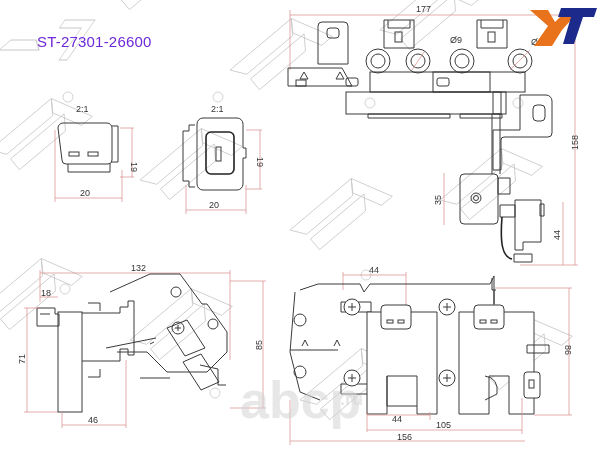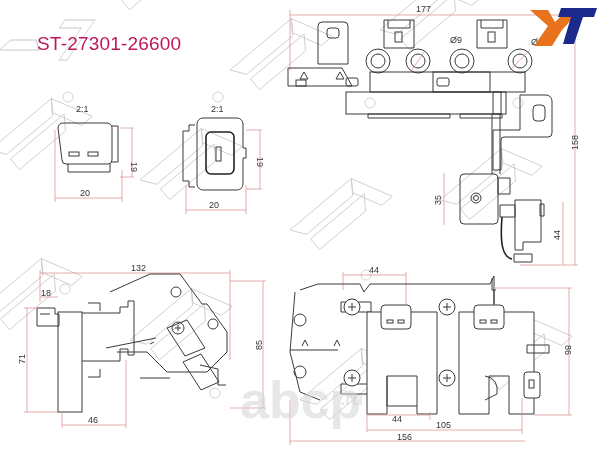--- a/index.html
+++ b/index.html
@@ -4,21 +4,21 @@
 <style>
   html, body { margin: 0; padding: 0; background: #ffffff; }
   body { width: 600px; height: 450px; overflow: hidden; position: relative; font-family: "Liberation Sans", sans-serif; }
   #canvas { position: absolute; left: 0; top: 0; width: 600px; height: 450px; }
   .wm { fill: none; stroke: #c8c8c8; stroke-width: 0.8; }
   .ln { fill: none; stroke: #3a3a3a; stroke-width: 1; }
   .lnb { fill: none; stroke: #222; stroke-width: 1.6; }
   .fillw { fill: #ffffff; stroke: #3a3a3a; stroke-width: 1; }
   .dim { fill: none; stroke: #d98a8a; stroke-width: 0.7; }
   .dimtxt { font-family: "Liberation Sans", sans-serif; font-size: 9px; fill: #333; }
-  .title { position: absolute; left: 37px; top: 33px; font-size: 19px; color: #be185d; font-family: "Liberation Sans", sans-serif; letter-spacing: 0.2px; }
+  .title { position: absolute; left: 37px; top: 33px; font-size: 15px; color: #6d28d9; font-family: "Liberation Sans", sans-serif; letter-spacing: 0.2px; }
   .abcp { font-family: "Liberation Sans", sans-serif; font-size: 52px; font-weight: bold; fill: #d4d4d4; opacity: 0.55; }
   .abcp-small { font-family: "Liberation Sans", sans-serif; font-size: 18px; font-weight: bold; fill: #d4d4d4; opacity: 0.55; }
 </style>
 </head>
 <body>
 
 <div>
 <svg id="canvas" viewBox="0 0 600 450">
 
   <g>

